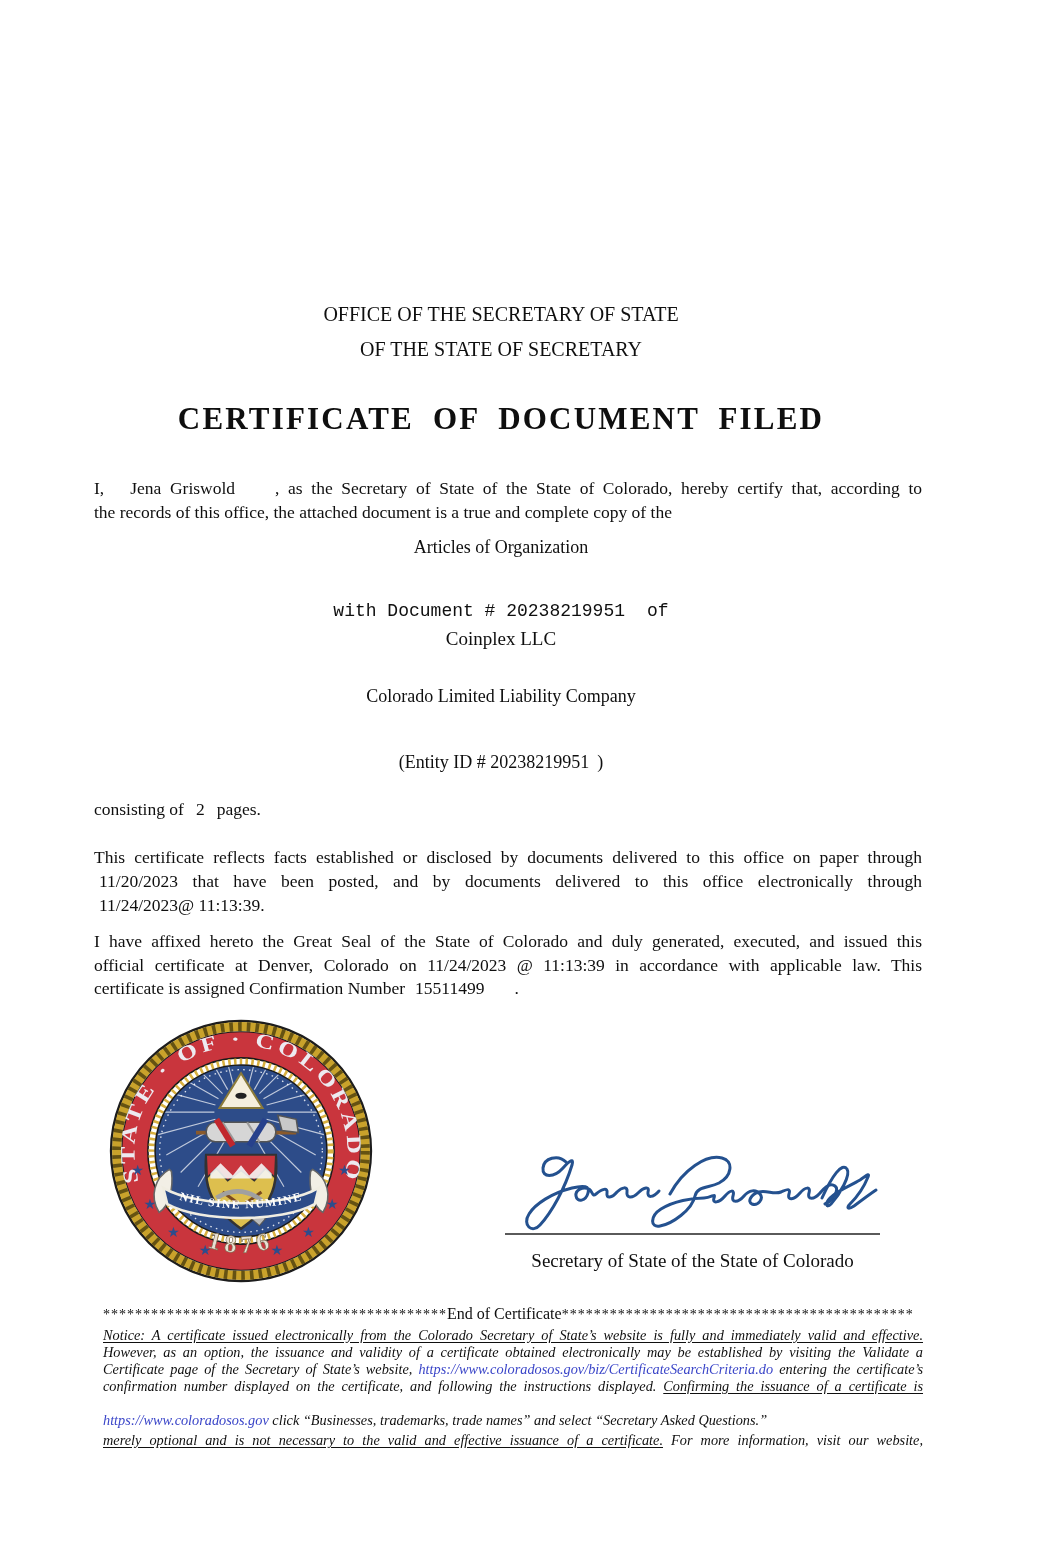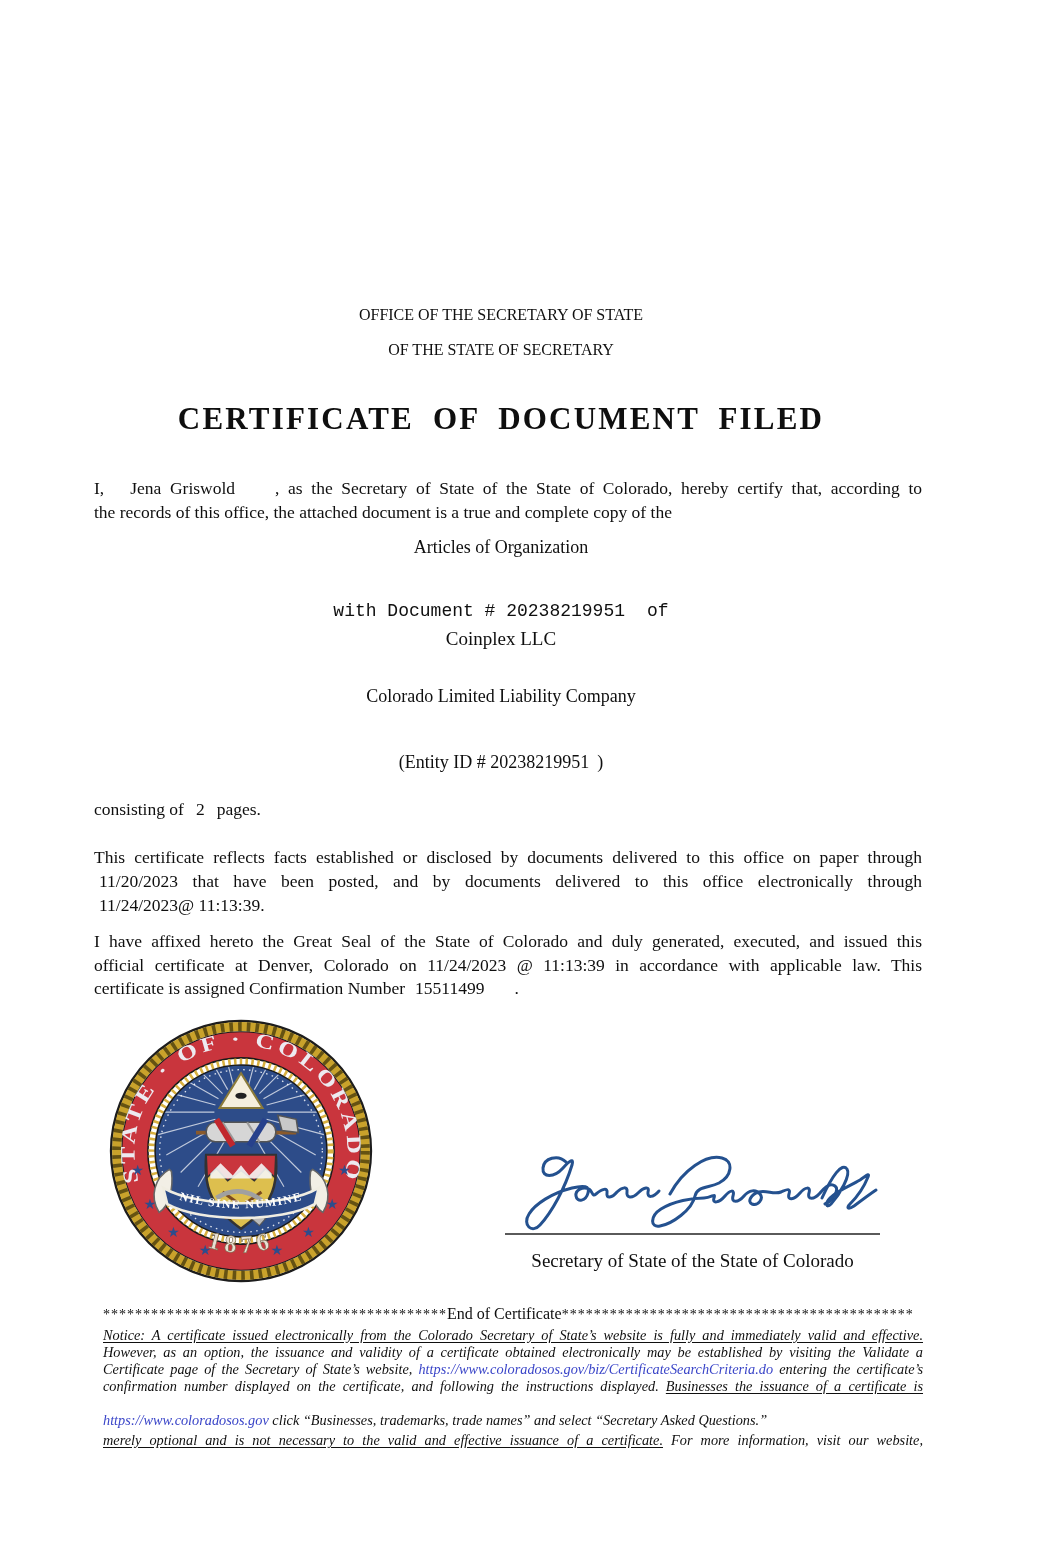--- a/index.html
+++ b/index.html
@@ -2,21 +2,21 @@
 <html><head>
 <meta charset="utf-8">
 <style>
   html,body{margin:0;padding:0;background:#ffffff;}
   .page{position:relative;width:1048px;height:1561px;background:#fff;overflow:hidden;
         font-family:"Liberation Serif","DejaVu Serif",serif;color:#0f0f0f;}
   .abs{position:absolute;}
   .center{text-align:center;}
   .line{white-space:pre-wrap;}
   .jl{text-align:justify;text-align-last:justify;}
-  .header{top:297px;left:94px;width:814px;font-size:16px;line-height:35px;}
+  .header{top:297px;left:94px;width:814px;font-size:20px;line-height:35px;}
   .title{top:401px;left:94px;width:814px;font-size:31px;font-weight:700;
          letter-spacing:2.2px;word-spacing:9px;}
   .body-txt{font-size:17.5px;line-height:24px;}
   .p1{top:476px;left:94px;width:828px;}
   .cline{left:94px;width:814px;font-size:18px;}
   .p2{top:845px;left:94px;width:828px;}
   .p3{top:930px;left:94px;width:828px;line-height:23.5px;}
   .ind{padding-left:5px;}
   .gap{display:inline-block;height:1px;vertical-align:baseline;}
   .w8{width:8px}.w10{width:10px}.w12{width:12px}.w22{width:22px}
@@ -183,19 +183,19 @@
   <div class="abs sig-caption">Secretary of State of the State of Colorado</div>
 
   <div class="abs footer stars-line"><span>*******************************************</span><span class="eoc">End of Certificate</span><span>********************************************</span></div>
 
   <div class="abs footer notice-line njl u" style="top:1327px;">Notice: A certificate issued electronically from the Colorado Secretary of State’s website is fully and immediately valid and effective.</div>
 
   <div class="abs footer notice-line njl" style="top:1344px;">However, as an option, the issuance and validity of a certificate obtained electronically may be established by visiting the Validate a</div>
 
   <div class="abs footer notice-line njl" style="top:1361px;"><span>Certificate page of the Secretary of State’s website, </span><a class="link">https://www.coloradosos.gov/biz/CertificateSearchCriteria.do</a><span> entering the certificate’s</span></div>
 
-  <div class="abs footer notice-line njl" style="top:1378px;"><span>confirmation number displayed on the certificate, and following the instructions displayed. </span><span class="u">Businesses the issuance of a certificate is</span></div>
+  <div class="abs footer notice-line njl" style="top:1378px;"><span>confirmation number displayed on the certificate, and following the instructions displayed. </span><span class="u">Confirming the issuance of a certificate is</span></div>
 
   <div class="abs footer notice-line njl" style="top:1432px;"><span class="u">merely optional and is not necessary to the valid and effective issuance of a certificate.</span><span> For more information, visit our website,</span></div>
 
   <div class="abs footer notice-line" style="top:1412px;"><a class="link">https://www.coloradosos.gov</a><span> click “Businesses, trademarks, trade names” and select “Secretary Asked Questions.”</span></div>
 
 </div>
 
 </body></html>

